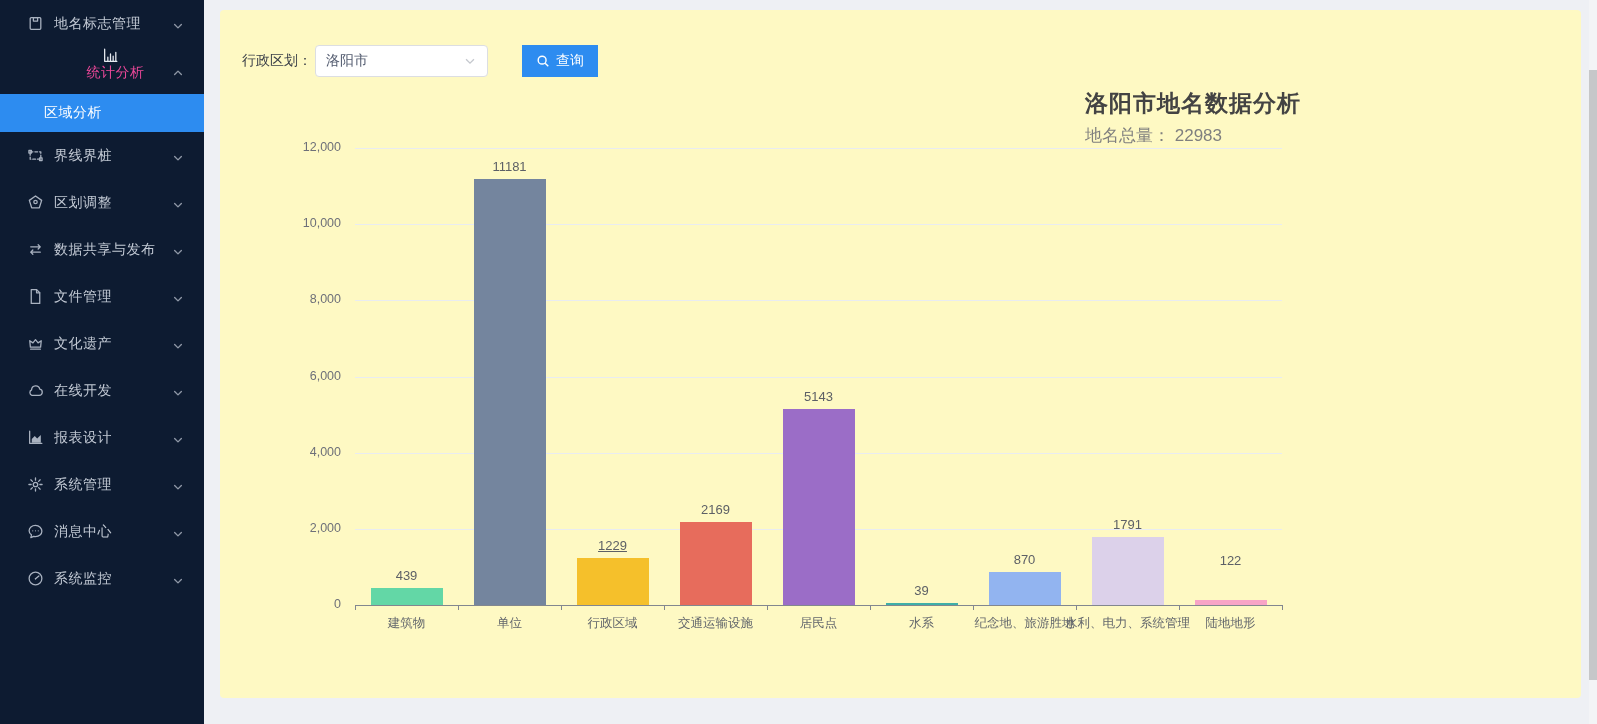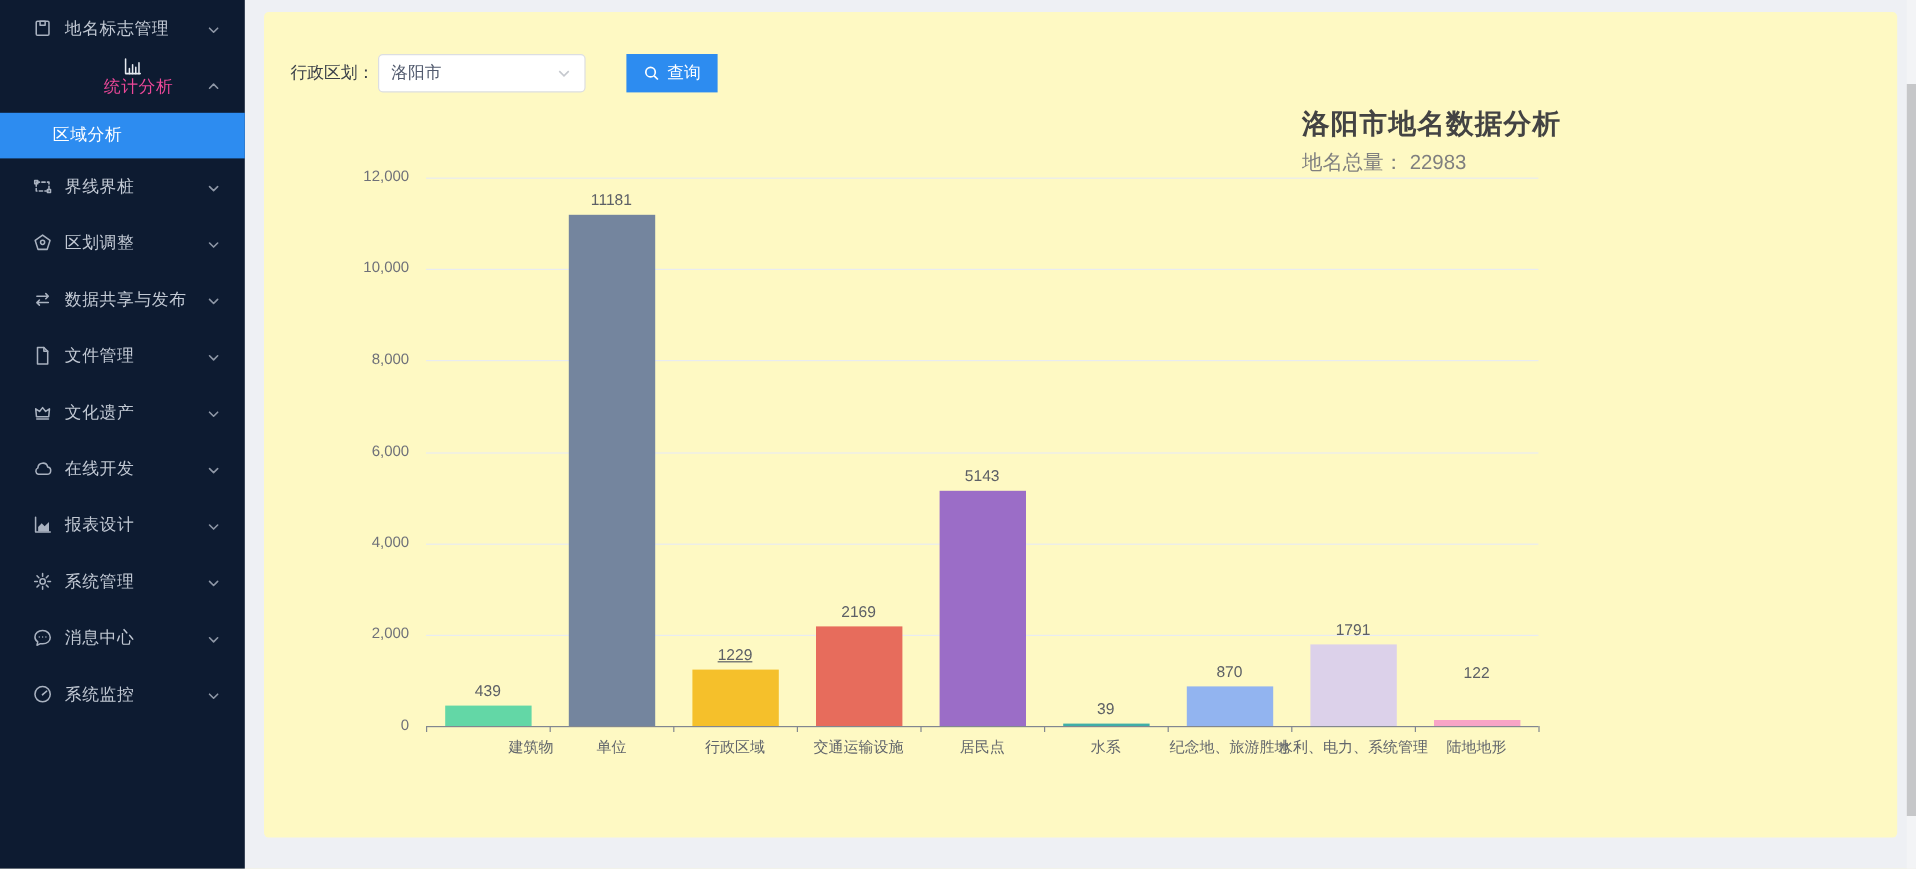--- a/index.html
+++ b/index.html
@@ -268,21 +268,21 @@
         <div class="axis-tick" style="left:341.0px;top:595px;"></div>
         <div class="axis-tick" style="left:444.0px;top:595px;"></div>
         <div class="axis-tick" style="left:547.0px;top:595px;"></div>
         <div class="axis-tick" style="left:650.0px;top:595px;"></div>
         <div class="axis-tick" style="left:753.0px;top:595px;"></div>
         <div class="axis-tick" style="left:856.0px;top:595px;"></div>
         <div class="axis-tick" style="left:959.0px;top:595px;"></div>
         <div class="axis-tick" style="left:1062.0px;top:595px;"></div>
         <div class="bar" style="left:150.5px;top:578.3px;width:72px;height:16.7px;background:#63D7A6;"></div>
         <div class="bar-value" style="left:186.5px;top:558.3px;">439</div>
-        <div class="xtick" style="left:186.5px;top:605px;margin-left:36px;">建筑物</div>
+        <div class="xtick" style="left:186.5px;top:605px;">建筑物</div>
         <div class="bar" style="left:253.5px;top:169.2px;width:72px;height:425.8px;background:#74859E;"></div>
         <div class="bar-value" style="left:289.5px;top:149.2px;">11181</div>
         <div class="xtick" style="left:289.5px;top:605px;">单位</div>
         <div class="bar" style="left:356.5px;top:548.2px;width:72px;height:46.8px;background:#F5C02B;"></div>
         <div class="bar-value" style="left:392.5px;top:528.2px;text-decoration:underline;">1229</div>
         <div class="xtick" style="left:392.5px;top:605px;">行政区域</div>
         <div class="bar" style="left:459.5px;top:512.4px;width:72px;height:82.6px;background:#E76C5C;"></div>
         <div class="bar-value" style="left:495.5px;top:492.4px;">2169</div>
         <div class="xtick" style="left:495.5px;top:605px;">交通运输设施</div>
         <div class="bar" style="left:562.5px;top:399.1px;width:72px;height:195.9px;background:#9B6DC7;"></div>

